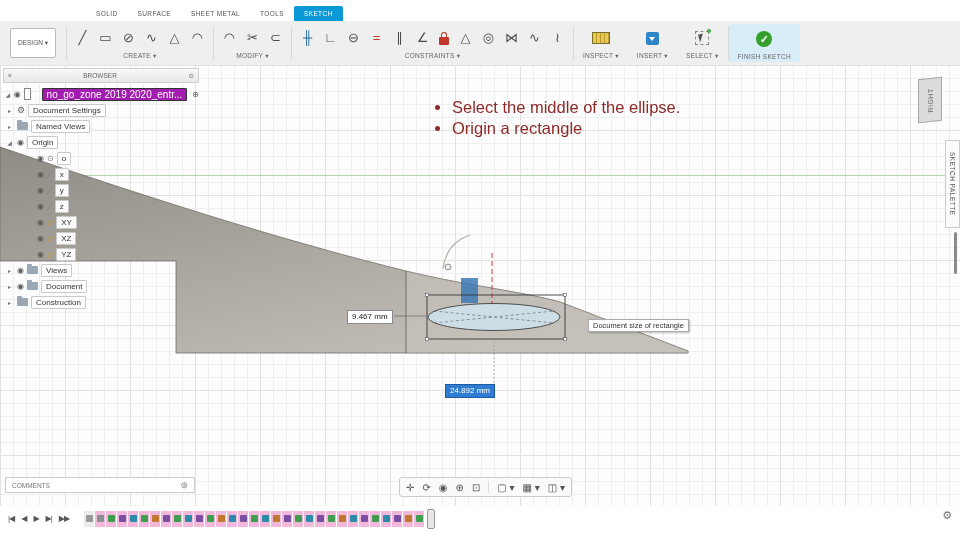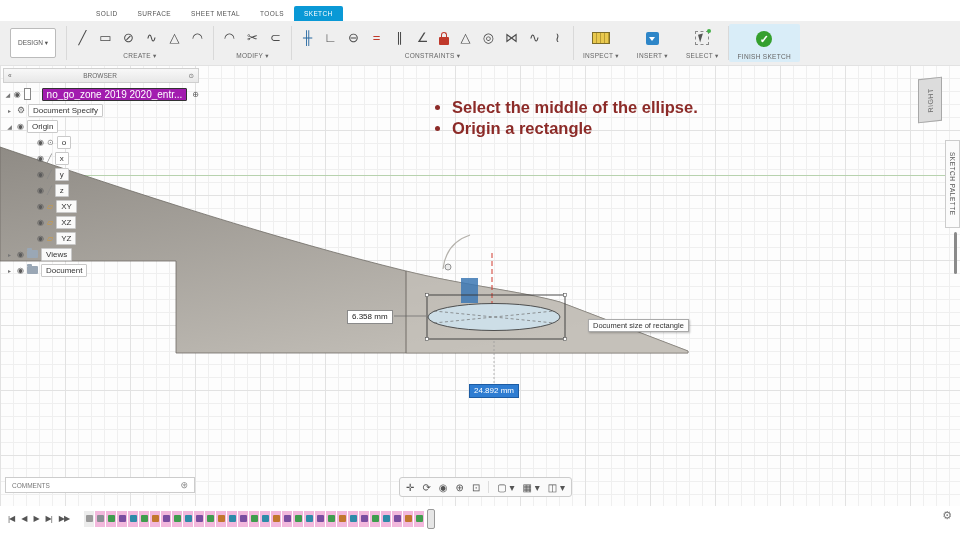--- a/index.html
+++ b/index.html
@@ -47,21 +47,21 @@
   .greenline{position:absolute;left:0;top:110px;width:960px;height:1px;background:#b7d2ae;}
   .canvas svg{position:absolute;left:0;top:0;}
   .dimbox{position:absolute;background:#fff;border:1px solid #8a8a8a;font-size:8px;color:#222;
           padding:1px 4px;white-space:nowrap;line-height:10px;}
   .dimbox.selected{background:#2f7dd2;color:#fff;border-color:#1d5ca3;}
   .cursor-tip{position:absolute;background:#fefefe;border:1px solid #aaa;font-size:7.5px;color:#333;
               padding:1px 4px;box-shadow:1px 1px 2px rgba(0,0,0,.25);white-space:nowrap;line-height:9px;}
 
   
   .annotation{position:absolute;left:434px;top:97px;color:#8c2b28;font-size:16.5px;line-height:1.28;}
-  .annotation ul{margin:0;padding-left:18px;font-weight:bold;}
+  .annotation ul{margin:0;padding-left:18px;}
 
   
   .browser{position:absolute;left:3px;top:68px;width:196px;}
   .bheader{height:13px;background:linear-gradient(#f8f8f8,#e8e8e8);border:1px solid #cfcfcf;
            display:flex;align-items:center;justify-content:space-between;padding:0 4px;font-size:6.5px;color:#666;}
   .btree{margin-top:3px;}
   .brow{display:flex;align-items:center;height:16px;gap:3px;padding-left:2px;}
   .brow.child{padding-left:34px;}
   .barrow{font-size:6px;color:#777;width:9px;text-align:center;}
   .beye{font-size:8px;color:#5a5a5a;}
@@ -206,22 +206,22 @@
       <ellipse cx="494" cy="252" rx="66" ry="13.5" fill="#cddfe9" fill-opacity="0.95" stroke="#3f3f3f" stroke-width="0.9"></ellipse>
       <line x1="434" y1="246" x2="554" y2="258" stroke="#6f6f6f" stroke-width="0.7" stroke-dasharray="3,2.5"></line>
       <line x1="434" y1="258" x2="554" y2="246" stroke="#6f6f6f" stroke-width="0.7" stroke-dasharray="3,2.5"></line>
       <rect x="427" y="230" width="138" height="44" fill="none" stroke="#383838" stroke-width="0.9"></rect>
       <rect x="425.5" y="228.5" width="3" height="3" fill="#fff" stroke="#555" stroke-width="0.6"></rect>
       <rect x="563.5" y="228.5" width="3" height="3" fill="#fff" stroke="#555" stroke-width="0.6"></rect>
       <rect x="425.5" y="272.5" width="3" height="3" fill="#fff" stroke="#555" stroke-width="0.6"></rect>
       <rect x="563.5" y="272.5" width="3" height="3" fill="#fff" stroke="#555" stroke-width="0.6"></rect>
       <line x1="394" y1="251" x2="426" y2="251" stroke="#666" stroke-width="0.7"></line>
     </svg>
-    <div class="dimbox" style="left:347px;top:245px;">6.358 mm</div>
-    <div class="dimbox selected" style="left:469px;top:319px;">24.892 mm</div>
+    <div class="dimbox" style="left:347px;top:245px;">9.467 mm</div>
+    <div class="dimbox selected" style="left:445px;top:319px;">24.892 mm</div>
     <div class="cursor-tip" style="left:588px;top:254px;">Document size of rectangle</div>
   </div>
 
   <div class="annotation">
     <ul>
       <li>Select the middle of the ellipse.</li>
       <li>Origin a rectangle</li>
     </ul>
   </div>
 
@@ -235,21 +235,26 @@
       <div class="brow">
         <span class="barrow">◢</span>
         <span class="beye">◉</span>
         <span class="bdoc"></span>
         <span class="bpill dark">no_go_zone 2019 2020_entr...</span>
         <span class="bbadge">⊕</span>
       </div>
       <div class="brow">
         <span class="barrow">▸</span>
         <span class="bgear">⚙</span>
-        <span class="bpill">Document Specify</span>
+        <span class="bpill">Document Settings</span>
+      </div>
+      <div class="brow">
+        <span class="barrow">▸</span>
+        <span class="bfolder"></span>
+        <span class="bpill">Named Views</span>
       </div>
       <div class="brow">
         <span class="barrow">◢</span>
         <span class="beye">◉</span>
         <span class="bpill">Origin</span>
       </div>
       <div>
           <div class="brow child">
             <span class="beye">◉</span>
             <span class="bglyph" style="color: rgb(119, 119, 119);">⊙</span>
@@ -290,20 +295,25 @@
         <span class="barrow">▸</span>
         <span class="beye">◉</span>
         <span class="bfolder"></span>
         <span class="bpill">Views</span>
       </div>
       <div class="brow">
         <span class="barrow">▸</span>
         <span class="beye">◉</span>
         <span class="bfolder"></span>
         <span class="bpill">Document</span>
+      </div>
+      <div class="brow">
+        <span class="barrow">▸</span>
+        <span class="bfolder"></span>
+        <span class="bpill">Construction</span>
       </div>
     </div>
   </div>
 
   <div class="viewcube">
     <span>RIGHT</span>
   </div>
   <div class="palette-tab">
     <span>SKETCH PALETTE</span>
   </div>

